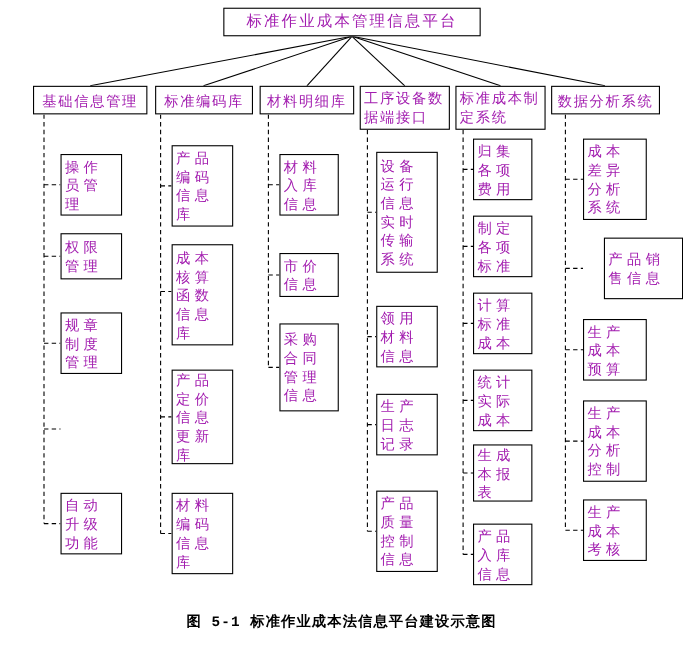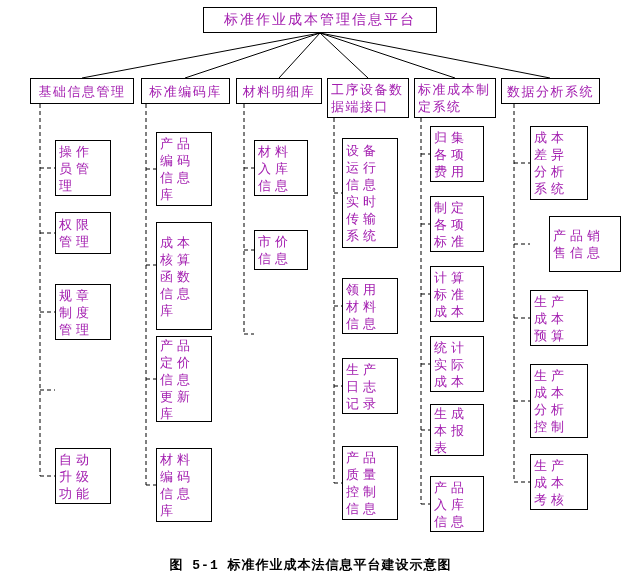--- a/index.html
+++ b/index.html
@@ -83,26 +83,27 @@
   <div class="box hdr" style="left:327px;top:78px;width:82px;height:40px">工序设备数据端接口</div>
   <div class="box hdr" style="left:414px;top:78px;width:82px;height:40px">标准成本制定系统</div>
   <div class="box hdr" style="left:501px;top:78px;width:99px;height:26px">数据分析系统</div>
 
   <div class="box node" style="left:55px;top:140px;width:56px;height:56px">操作员管理</div>
   <div class="box node" style="left:55px;top:212px;width:56px;height:42px">权限管理</div>
   <div class="box node" style="left:55px;top:284px;width:56px;height:56px">规章制度管理</div>
   <div class="box node" style="left:55px;top:448px;width:56px;height:56px">自动升级功能</div>
 
   <div class="box node" style="left:156px;top:132px;width:56px;height:74px">产品编码信息库</div>
-  <div class="box node" style="left:156px;top:222px;width:56px;height:108px">成本核算函数信息库</div>
+  <div class="box node" style="left:156px;top:222px;width:56px;height:92px">成本核算函数信息库</div>
   <div class="box node" style="left:156px;top:336px;width:56px;height:86px">产品定价信息更新库</div>
   <div class="box node" style="left:156px;top:448px;width:56px;height:74px">材料编码信息库</div>
 
   <div class="box node" style="left:254px;top:140px;width:54px;height:56px">材料入库信息</div>
   <div class="box node" style="left:254px;top:230px;width:54px;height:40px">市价信息</div>
+  <div class="box node" style="left:254px;top:294px;width:54px;height:80px">采购合同管理信息</div>
 
   <div class="box node" style="left:342px;top:138px;width:56px;height:110px">设备运行信息实时传输系统</div>
   <div class="box node" style="left:342px;top:278px;width:56px;height:56px">领用材料信息</div>
   <div class="box node" style="left:342px;top:358px;width:56px;height:56px">生产日志记录</div>
   <div class="box node" style="left:342px;top:446px;width:56px;height:74px">产品质量控制信息</div>
 
   <div class="box node" style="left:430px;top:126px;width:54px;height:56px">归集各项费用</div>
   <div class="box node" style="left:430px;top:196px;width:54px;height:56px">制定各项标准</div>
   <div class="box node" style="left:430px;top:266px;width:54px;height:56px">计算标准成本</div>
   <div class="box node" style="left:430px;top:336px;width:54px;height:56px">统计实际成本</div>

